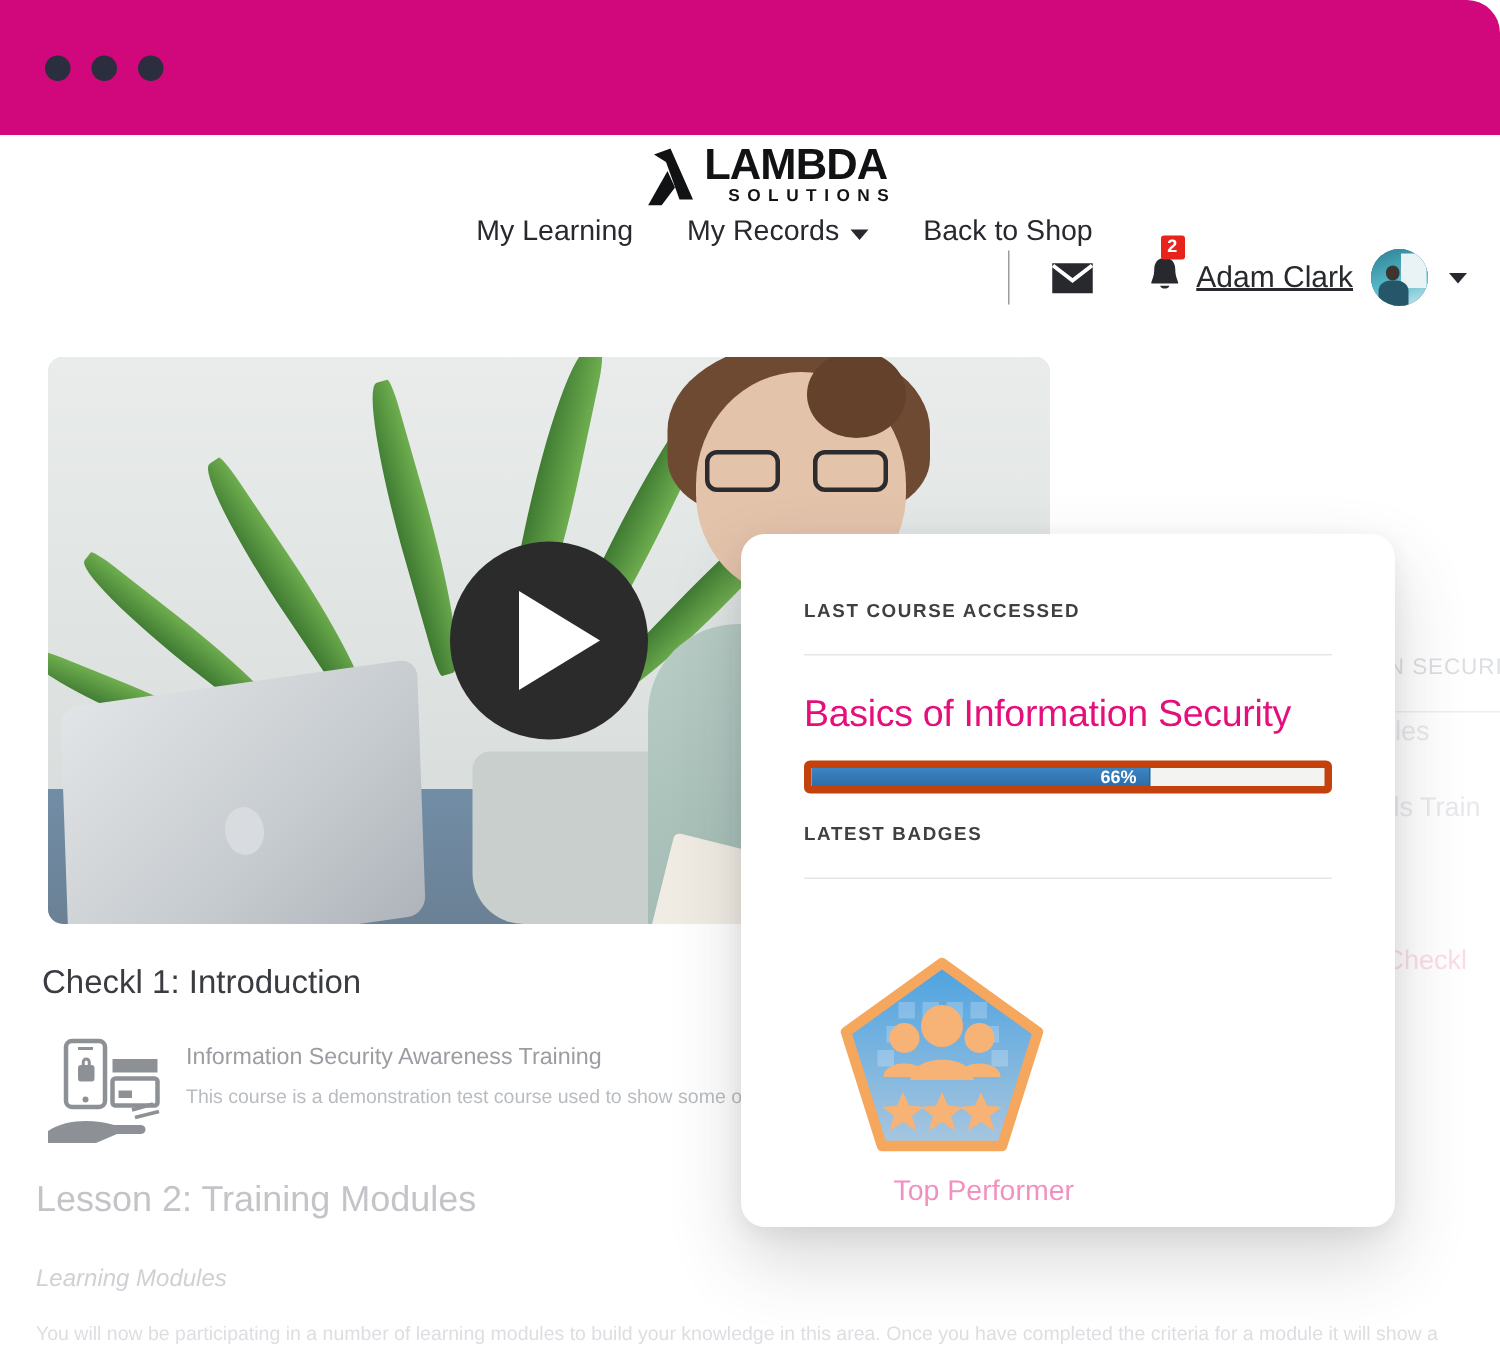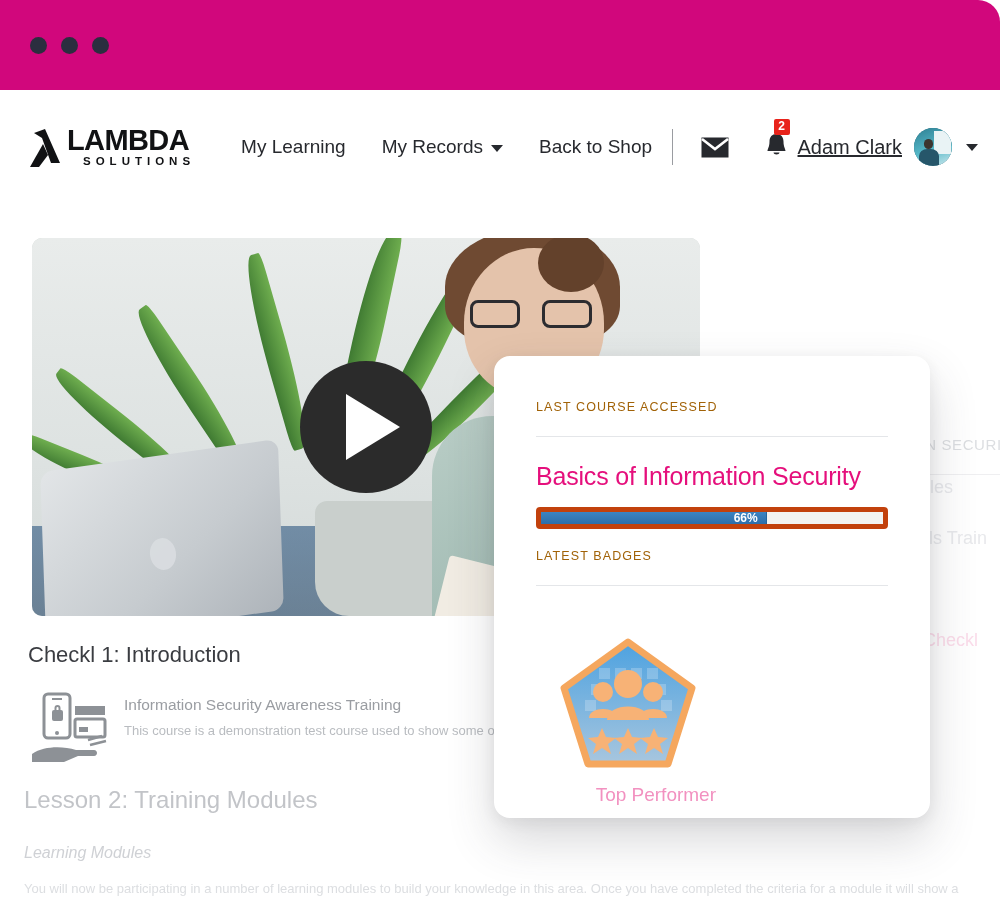--- a/index.html
+++ b/index.html
@@ -35,20 +35,21 @@
   }
 
   
   .topnav {
     position: absolute;
     left: 0; top: 90px;
     width: 1000px; height: 114px;
     background: #ffffff;
     display: flex;
     align-items: center;
+    flex-direction: column;
   }
 
   .logo-wrap {
     margin-left: 30px;
     display: flex;
     align-items: center;
     height: 56px;
   }
   .logo-mark { width: 36px; height: 40px; flex: none; }
   .logo-text { margin-left: 1px; line-height: 1; }
@@ -343,23 +344,23 @@
     position: absolute;
     left: 494px; top: 356px;
     width: 436px; height: 462px;
     background: #ffffff;
     border-radius: 16px;
     box-shadow: 0 22px 48px rgba(60,60,70,0.20), 0 4px 14px rgba(60,60,70,0.08);
     padding: 44px 42px 0 42px;
   }
   .kicker {
     font-size: 12.5px;
-    font-weight: 400;
+    font-weight: 700;
     letter-spacing: 1.1px;
-    color: #a16207;
+    color: #404040;
   }
   .card-rule {
     height: 1px;
     background: #e4e6e9;
     margin-top: 22px;
   }
   .course-title {
     font-size: 25px;
     color: #e50f7c;
     margin-top: 25px;

